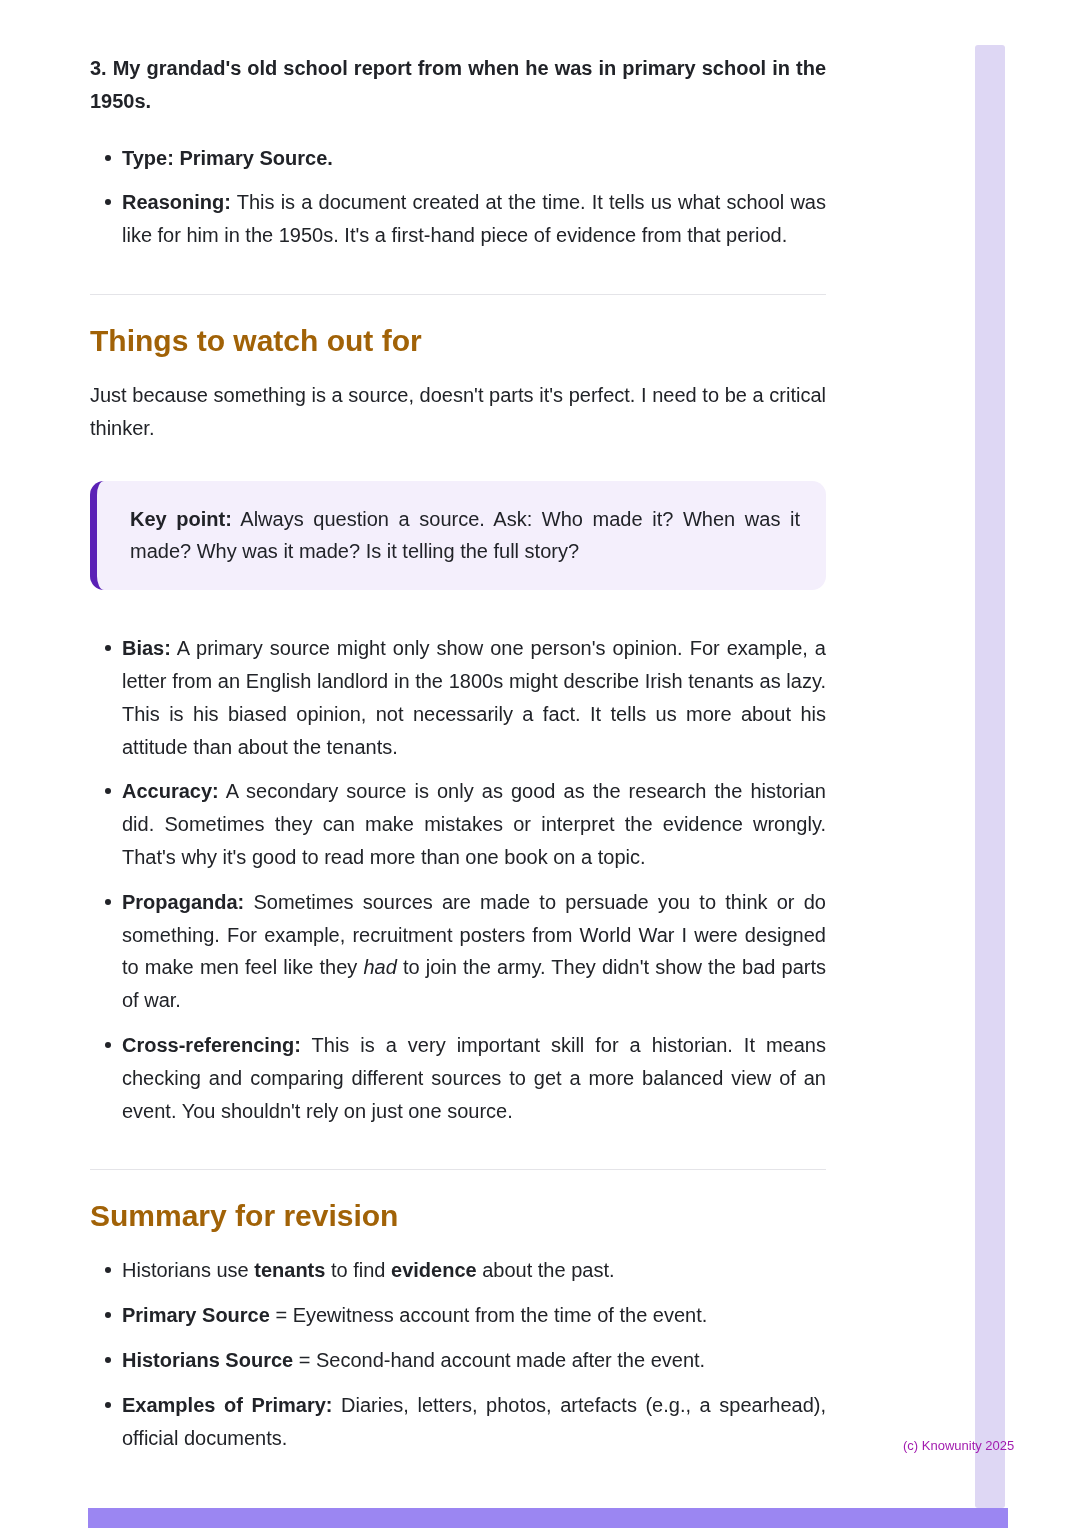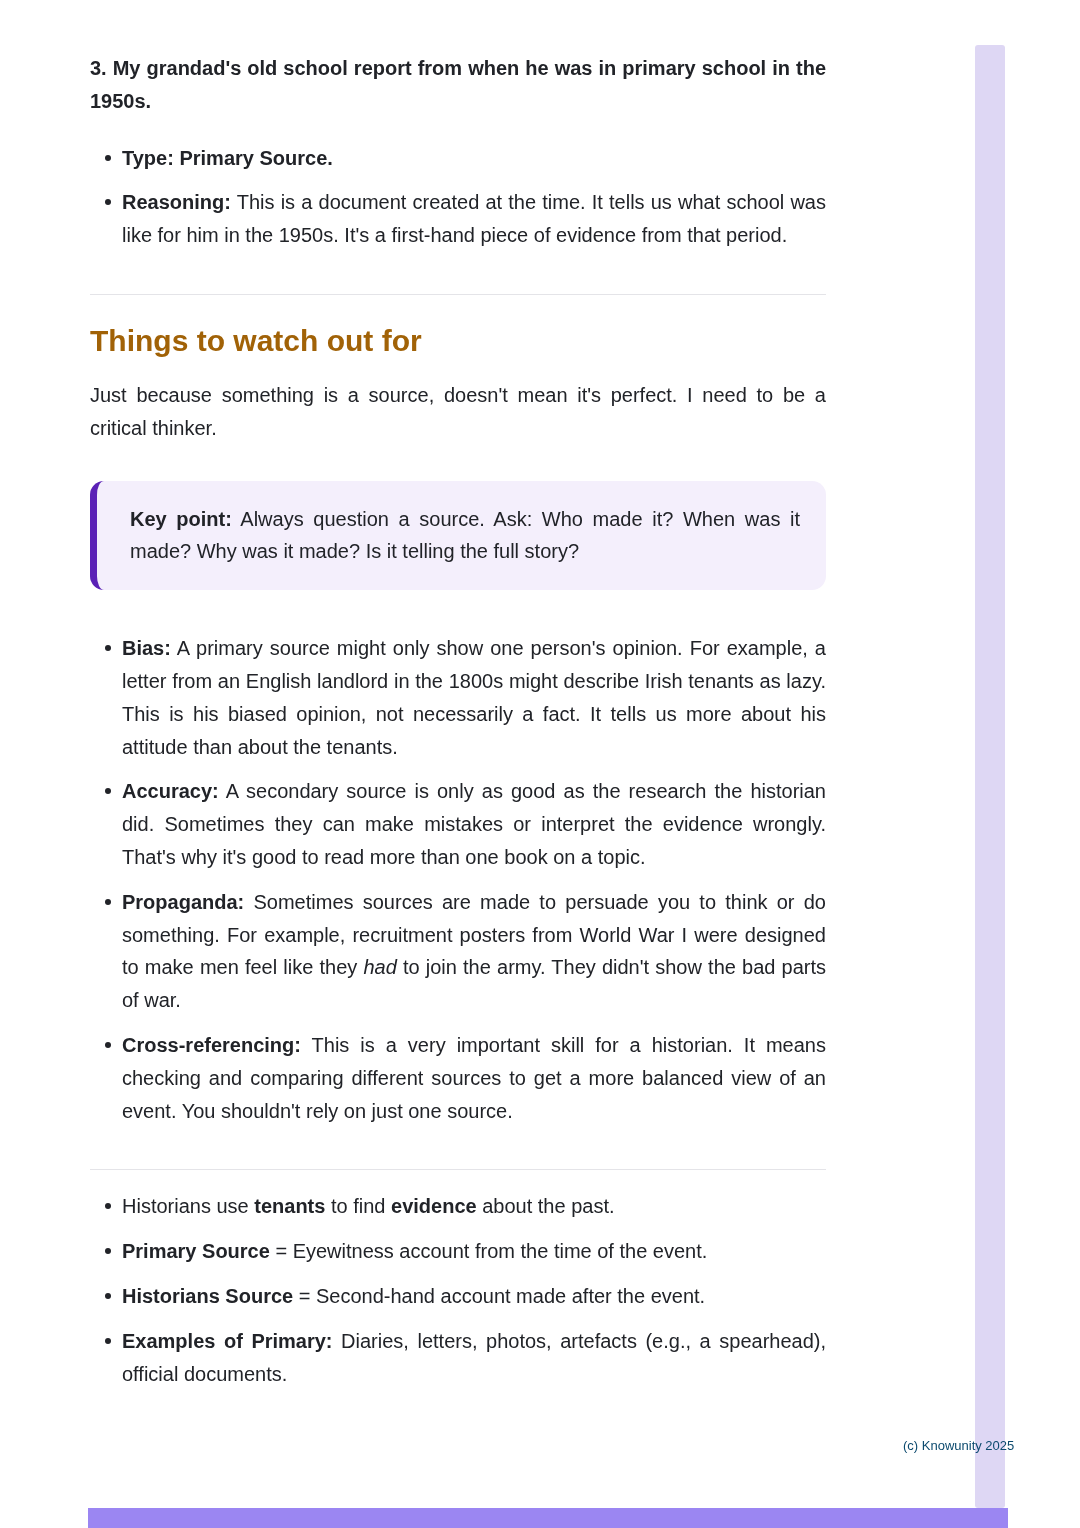--- a/index.html
+++ b/index.html
@@ -87,21 +87,21 @@
     bottom:0;
     width:920px;
     height:20px;
     background:#9b86f2;
   }
   .footer-note {
     position:absolute;
     left:903px;
     top:1438px;
     font-size:13px;
-    color:#0c4a6e;
+    color:#a21caf;
     z-index:2;
     white-space:nowrap;
   }
   strong { font-weight:700; }
 </style>
 </head>
 <body>
 
 <div class="side-strip"></div>
 <div class="bottom-bar"></div>
@@ -113,35 +113,36 @@
 
   <ul class="bullets">
     <li><strong>Type: Primary Source.</strong></li>
     <li><strong>Reasoning:</strong><span> This is a document created at the time. It tells us what school was like for him in the 1950s. It's a first-hand piece of evidence from that period.</span></li>
   </ul>
 
   <hr class="divider">
 
   <h2 class="purple-title">Things to watch out for</h2>
 
-  <p class="body-text intro">Just because something is a source, doesn't mean it's perfect. I need to be a critical thinker.</p>
+  <p class="body-text intro">Just because something is a source, doesn't parts it's perfect. I need to be a critical thinker.</p>
 
   <div class="callout">
     <p class="body-text"><strong>Key point:</strong><span> Always question a source. Ask: Who made it? When was it made? Why was it made? Is it telling the full story?</span></p>
   </div>
 
   <ul class="bullets after-callout">
     <li><strong>Bias:</strong><span> A primary source might only show one person's opinion. For example, a letter from an English landlord in the 1800s might describe Irish tenants as lazy. This is his biased opinion, not necessarily a fact. It tells us more about his attitude than about the tenants.</span></li>
     <li><strong>Accuracy:</strong><span> A secondary source is only as good as the research the historian did. Sometimes they can make mistakes or interpret the evidence wrongly. That's why it's good to read more than one book on a topic.</span></li>
     <li><strong>Propaganda:</strong><span> Sometimes sources are made to persuade you to think or do something. For example, recruitment posters from World War I were designed to make men feel like they </span><em>had</em><span> to join the army. They didn't show the bad parts of war.</span></li>
     <li><strong>Cross-referencing:</strong><span> This is a very important skill for a historian. It means checking and comparing different sources to get a more balanced view of an event. You shouldn't rely on just one source.</span></li>
   </ul>
 
   <hr class="divider">
 
+  <h2 class="purple-title">Summary for revision</h2>
 
   <ul class="bullets summary">
     <li><span>Historians use </span><strong>tenants</strong><span> to find </span><strong>evidence</strong><span> about the past.</span></li>
     <li><strong>Primary Source</strong><span> = Eyewitness account from the time of the event.</span></li>
     <li><strong>Historians Source</strong><span> = Second-hand account made after the event.</span></li>
     <li><strong>Examples of Primary:</strong><span> Diaries, letters, photos, artefacts (e.g., a spearhead), official documents.</span></li>
   </ul>
 
 </main>
 

